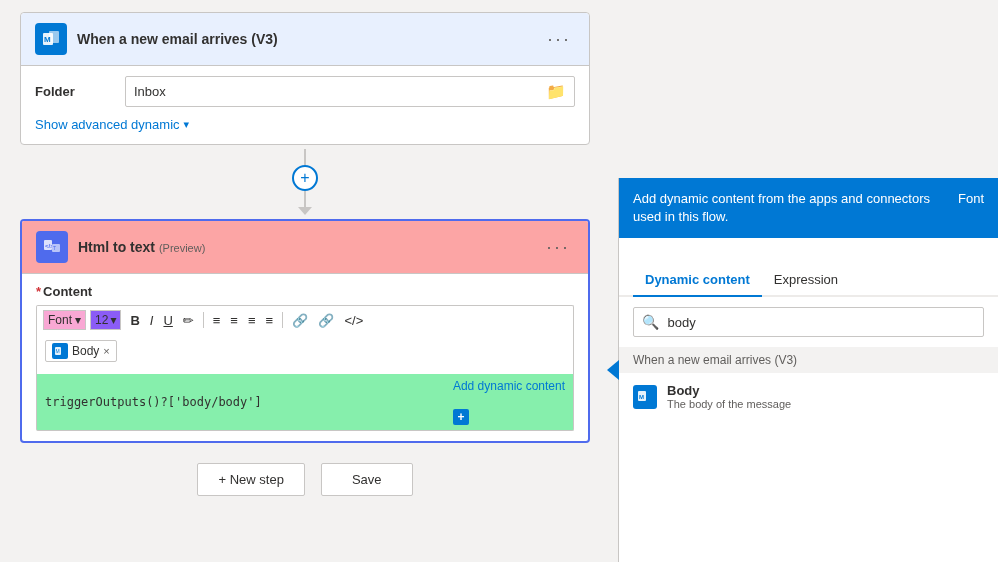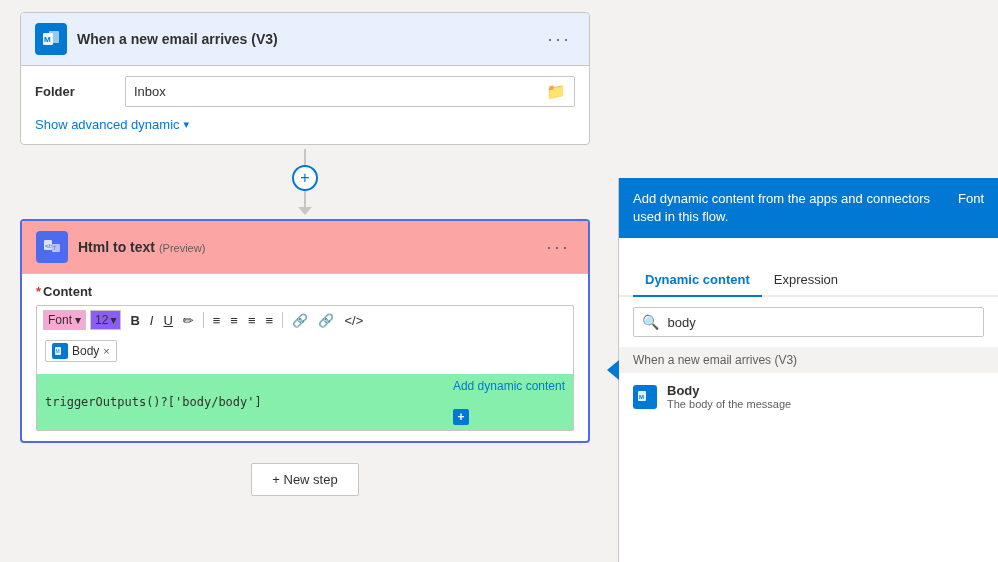--- a/index.html
+++ b/index.html
@@ -583,20 +583,21 @@
         <button class="add-dynamic">
           <span>Add dynamic content</span>
           <span class="add-dynamic-plus">+</span>
         </button>
       </div>
     </div>
   </div>
 
   <div class="action-buttons">
     <button class="new-step-btn">+ New step</button>
+    <button class="save-btn">Save</button>
   </div>
 </div>
 
 <div class="dynamic-panel">
   <div class="panel-arrow"></div>
   <div class="panel-header">
     <span class="panel-header-text">Add dynamic content from the apps and connectors used in this flow.</span>
     <button class="panel-hide-btn">Font</button>
   </div>
   <div class="panel-tabs">

